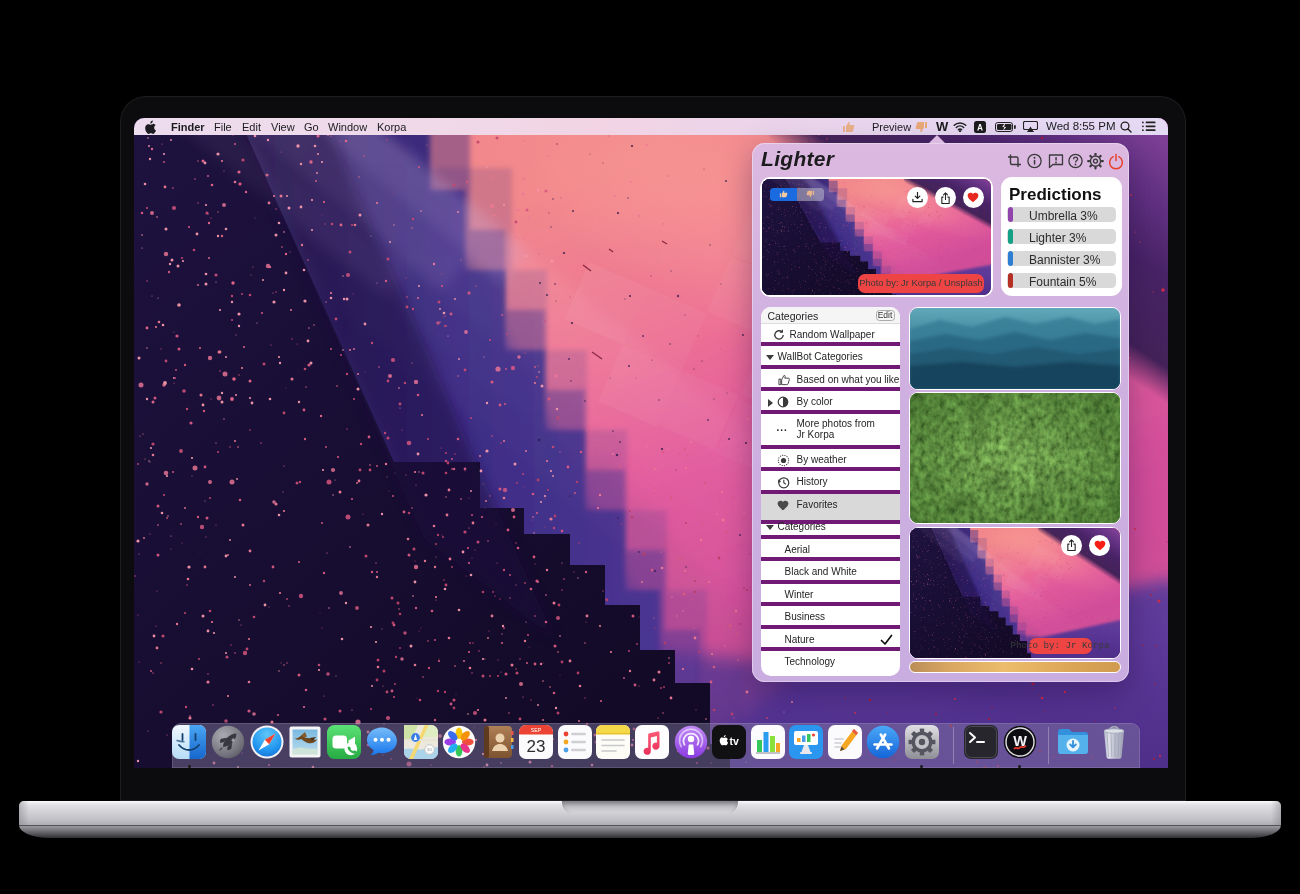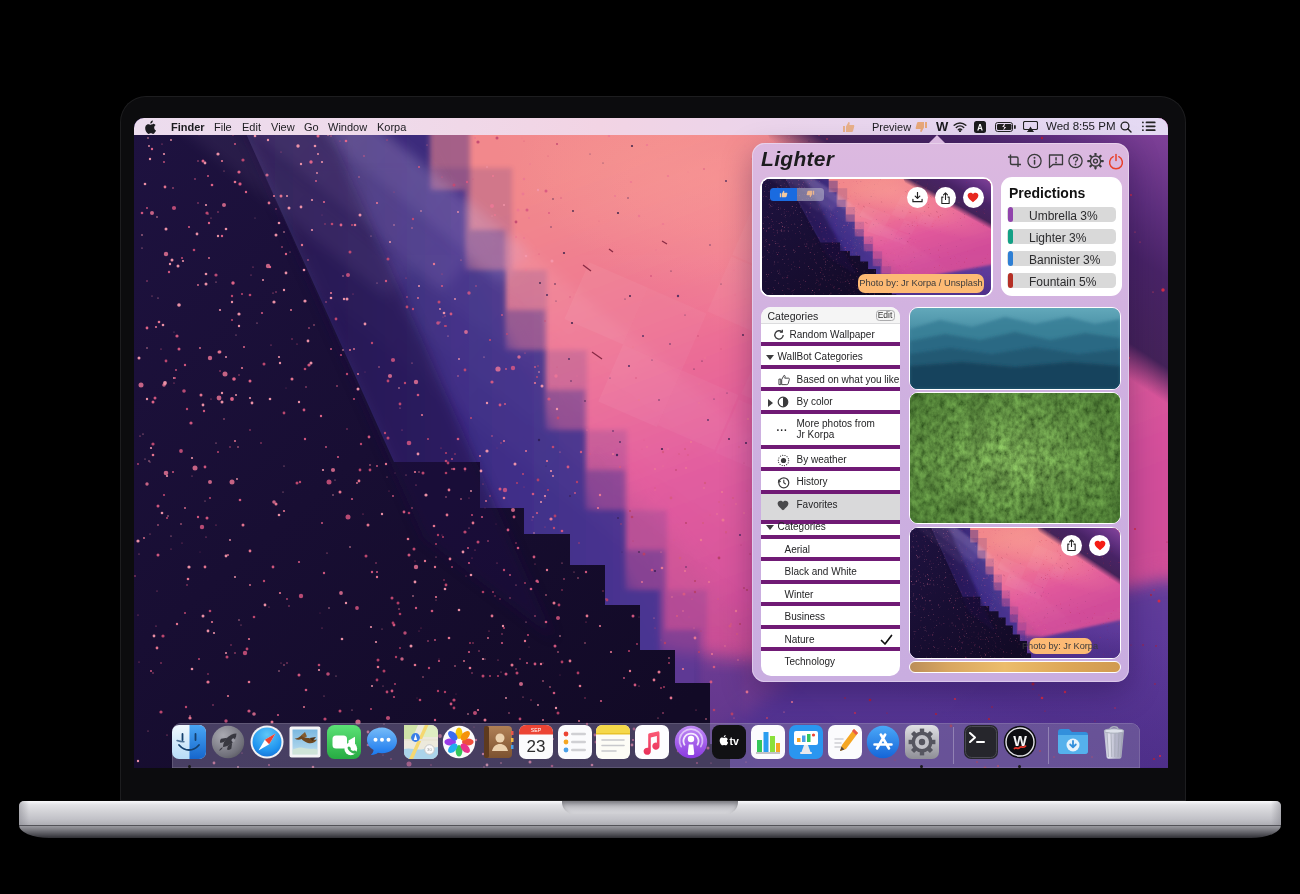--- a/index.html
+++ b/index.html
@@ -50,27 +50,27 @@
 
 #preview { position:absolute; left:8px; top:34px; width:233px; height:120px;
   border-radius:10px; border:2px solid #fff; overflow:hidden; background:#31175c; }
 #preview > svg.wp { position:absolute; left:0; top:0; }
 .pillrow { position:absolute; left:8px; top:9px; height:13px; display:flex; }
 .pill { width:27px; height:13px; display:flex; align-items:center; justify-content:center; }
 .pill.up { background:#1a6be0; border-radius:3.5px 0 0 3.5px; }
 .pill.down { background:rgba(190,190,205,0.55); border-radius:0 3.5px 3.5px 0; }
 .cbtn { position:absolute; border-radius:50%; background:#fff; display:flex; align-items:center; justify-content:center; }
 #preview .cbtn { width:21px; height:21px; top:8.5px; }
-.caption { position:absolute; background:#fdba74; color:#3a3a3c; border-radius:7px;
+.caption { position:absolute; background:#ef4444; color:#3a3a3c; border-radius:7px;
   display:flex; align-items:center; justify-content:center; white-space:nowrap; }
 #cap1 { left:96px; top:95px; width:126px; height:19px; font-size:9.3px; }
 
 #pred { position:absolute; left:249px; top:34px; width:121px; height:119px;
   background:#fff; border-radius:11px; }
-#pred h2 { font-size:14px; color:#111; position:absolute; left:8px; top:8px; font-weight:bold;}
+#pred h2 { font-size:17px; color:#111; position:absolute; left:8px; top:8px; font-weight:bold;}
 .bar { position:absolute; left:6px; width:109px; height:15px; background:#d9d9d9;
   border-radius:4.5px; }
 .bar i { position:absolute; left:0.5px; top:0; width:5px; height:15px; border-radius:2.5px; }
 .bar em { font-style:normal; position:absolute; left:22px; top:2px; font-size:12px; color:#2c2c2e; }
 
 #cats { position:absolute; left:8.5px; top:164.5px; width:139px; height:369px;
   background:#fff; border-radius:10px; font-size:10px; color:#242426; overflow:hidden; }
 .crow { position:absolute; left:0; width:139px; border-bottom:4px solid #701a75; }
 .crow .txt { position:absolute; white-space:nowrap; }
 #catshead { height:16.5px; top:0; background:#f5f5f5; border-bottom:1px solid #dcdcde;}
@@ -84,21 +84,21 @@
 
 #thumbs { position:absolute; left:156.5px; top:164px; width:213px; }
 .thumb { position:absolute; left:0; width:212.5px; border-radius:9px; border:1.5px solid #fff;
   overflow:hidden; }
 .thumb > svg { display:block; position:absolute; left:0; top:0; }
 #t1 { top:0; height:83.5px; }
 #t2 { top:85px; height:132.5px; }
 #t3 { top:220px; height:132.5px; background:#31175c; }
 #t4 { top:354px; height:12.5px; background:linear-gradient(90deg,#bb8e59 0%,#d8a660 18%,#ecbd6c 45%,#dda757 75%,#d09a50 100%); }
 #t3 .cbtn { width:21px; height:21px; top:7px; }
-#cap2 { left:119px; top:110px; width:63px; height:16.5px; font-size:9.2px; }
+#cap2 { left:119px; top:110px; width:63px; height:16.5px; font-size:9.2px;font-family:Liberation Mono, monospace; }
 
 
 #dock { position:absolute; left:38px; top:605px; width:968px; height:45px;
   background:rgba(134,124,165,0.45); border-radius:9px 9px 0 0;
   box-shadow: inset 0 0 0 0.5px rgba(255,255,255,0.25); }
 .di { position:absolute; top:2px; width:34px; height:34px; }
 .di svg { position:absolute; left:0; top:0; }
 .dsep { position:absolute; top:4px; width:1px; height:37px; background:rgba(255,255,255,0.28); }
 .ddot { position:absolute; top:42px; width:3px; height:3px; border-radius:50%; background:#1a1a1a; }
 </style>

